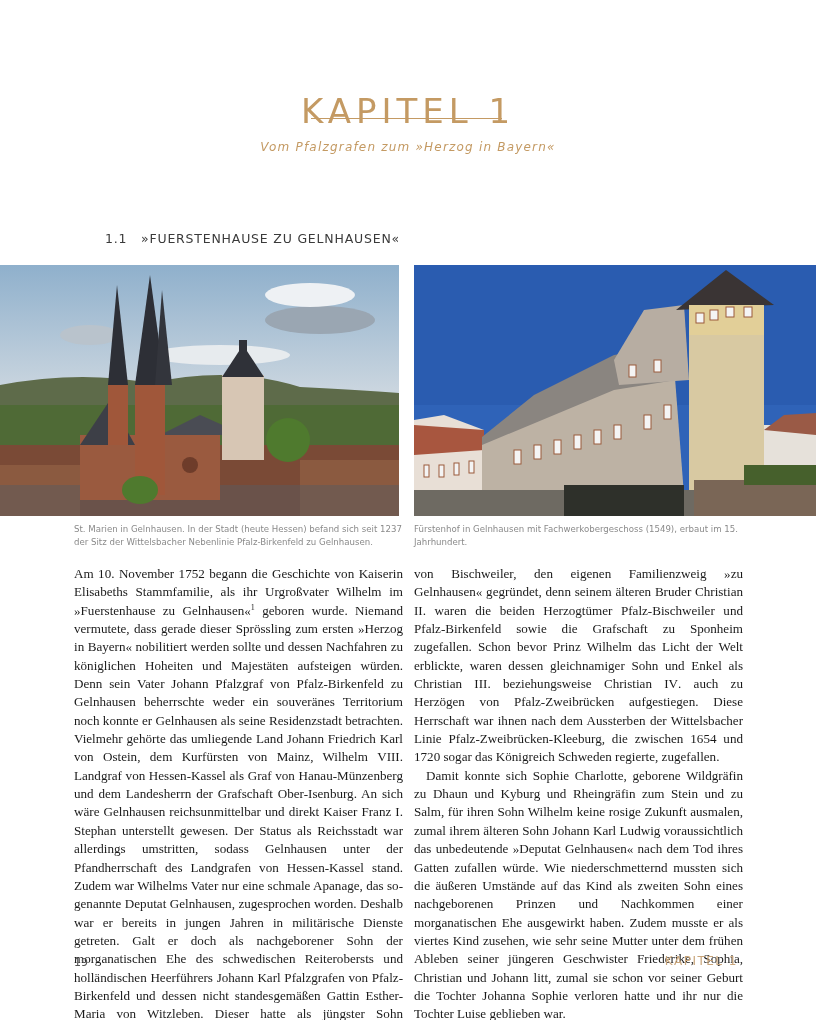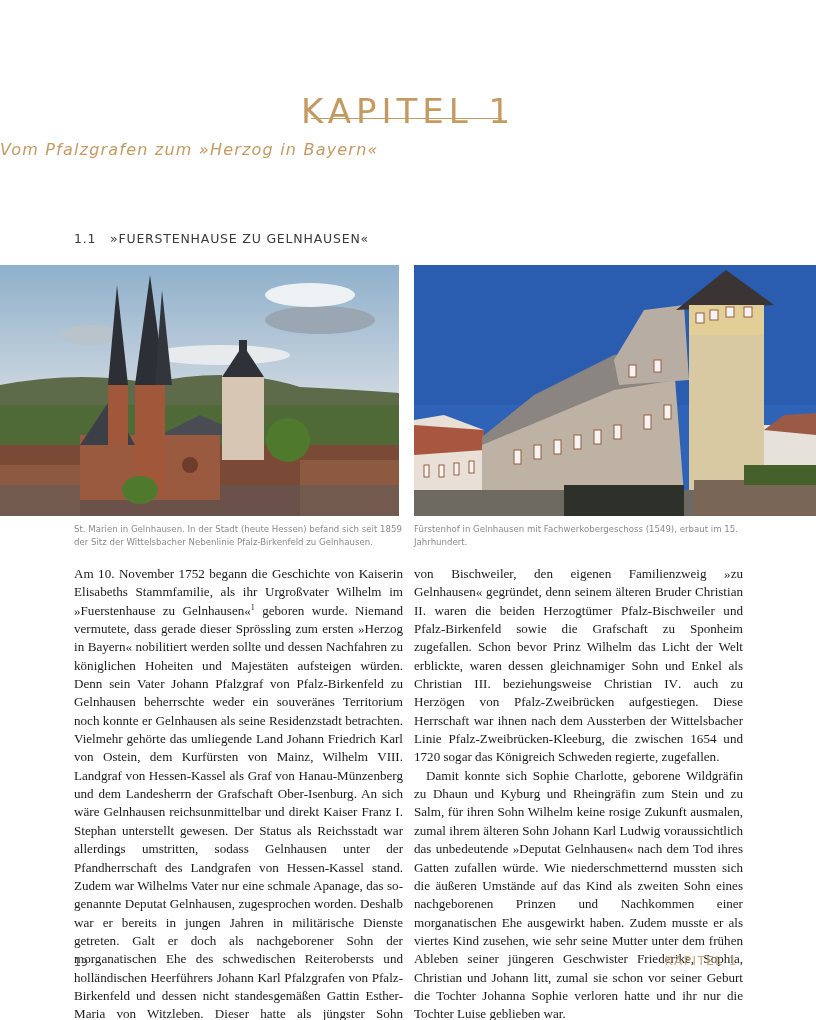--- a/index.html
+++ b/index.html
@@ -6,29 +6,29 @@
   body { width:816px; height:1020px; position:relative; overflow:hidden; }
   .chapter-title {
     position:absolute; left:0; width:816px; top:68px; text-align:center;
     font-family:"DejaVu Sans", sans-serif; font-size:34px; letter-spacing:5px;
     color:#c49a63; font-weight:400;
   }
   .chapter-rule {
     position:absolute; left:311px; top:118px; width:191px; height:1px; background:#c49a63;
   }
   .chapter-subtitle {
-    position:absolute; left:0; width:816px; top:140px; 
-    font-family:"DejaVu Sans", sans-serif; font-style:italic; font-size:16px;
+    position:absolute; left:0; width:816px; top:140px; text-align:center;
+    font-family:"DejaVu Sans", sans-serif; font-style:italic; font-size:12px;
     letter-spacing:1.2px; color:#c49a63;
   }
   .section-heading {
     position:absolute; left:74px; top:231px;
     font-family:"DejaVu Sans", sans-serif; font-size:12.5px; letter-spacing:0.8px; color:#3a3a3a;
   }
-  .section-heading .num { display:inline-block; width:36px; }
+  .section-heading .num { display:inline-block; width:36px;margin-left:31px; }
   .photo { position:absolute; top:265px; height:251px; overflow:hidden; }
   .photo-left { left:0; width:399px; }
   .photo-right { left:414px; width:402px; }
   .photo svg { display:block; width:100%; height:100%; }
   .caption {
     position:absolute; top:523px; font-family:"DejaVu Sans", sans-serif;
     font-size:8.6px; line-height:13px; color:#8a8a8a;
   }
   .caption-left { left:74px; width:330px; }
   .caption-right { left:414px; width:340px; }
@@ -147,21 +147,21 @@
       <rect x="350" y="160" width="52" height="60" fill="#e6e1da"></rect>
       <polygon points="350,165 370,150 402,148 402,170" fill="#9a5a46"></polygon>
 
       <rect x="0" y="225" width="402" height="26" fill="#6e6a62"></rect>
       <rect x="150" y="220" width="120" height="31" fill="#2e302a"></rect>
       <rect x="280" y="215" width="122" height="36" fill="#7a6656"></rect>
       <rect x="330" y="200" width="72" height="20" fill="#46602c"></rect>
     </svg>
   </div>
 
-  <div class="caption caption-left">St. Marien in Gelnhausen. In der Stadt (heute Hessen) befand sich seit 1859 der Sitz der Wittelsbacher Nebenlinie Pfalz-Birkenfeld zu Gelnhausen.</div>
+  <div class="caption caption-left">St. Marien in Gelnhausen. In der Stadt (heute Hessen) befand sich seit 1237 der Sitz der Wittelsbacher Nebenlinie Pfalz-Birkenfeld zu Gelnhausen.</div>
   <div class="caption caption-right">Fürstenhof in Gelnhausen mit Fachwerkobergeschoss (1549), erbaut im 15. Jahrhundert.</div>
 
   <div class="column col-left">
     <p><span>Am 10. November 1752 begann die Geschichte von Kaiserin Eli­sabeths Stammfamilie, als ihr Urgroßvater Wilhelm im »Fuers­tenhause zu Gelnhausen«</span><sup class="fn">1</sup><span> geboren wurde. Niemand vermutete, dass gerade dieser Sprössling zum ersten »Herzog in Bayern« nobilitiert werden sollte und dessen Nachfahren zu königlichen Hoheiten und Majestäten aufsteigen würden. Denn sein Vater Jo­hann Pfalzgraf von Pfalz-Birkenfeld zu Gelnhausen beherrschte weder ein souveränes Territorium noch konnte er Gelnhausen als seine Residenzstadt betrachten. Vielmehr gehörte das umlie­gende Land Johann Friedrich Karl von Ostein, dem Kurfürsten von Mainz, Wilhelm </span><span class="sc">VIII</span><span>. Landgraf von Hessen-Kassel als Graf von Hanau-Münzenberg und dem Landesherrn der Grafschaft Ober-Isenburg. An sich wäre Gelnhausen reichsunmittelbar und direkt Kaiser Franz </span><span class="sc">I</span><span>. Stephan unterstellt gewesen. Der Status als Reichsstadt war allerdings umstritten, sodass Gelnhausen unter der Pfandherrschaft des Landgrafen von Hessen-Kassel stand. Zudem war Wilhelms Vater nur eine schmale Apanage, das so­genannte Deputat Gelnhausen, zugesprochen worden. Deshalb war er bereits in jungen Jahren in militärische Dienste getreten. Galt er doch als nachgeborener Sohn der morganatischen Ehe des schwedischen Reiterobersts und holländischen Heerführers Johann Karl Pfalzgrafen von Pfalz-Birkenfeld und dessen nicht standesgemäßen Gattin Esther-Maria von Witzleben. Dieser hat­te als jüngster Sohn Christians </span></p>
   </div>
 
   <div class="column col-right">
     <p><span>von Bischweiler, den eigenen Familienzweig »zu Gelnhausen« ge­gründet, denn seinem älteren Bruder Christian </span><span class="sc">II</span><span>. waren die bei­den Herzogtümer Pfalz-Bischweiler und Pfalz-Birkenfeld sowie die Grafschaft zu Sponheim zugefallen. Schon bevor Prinz Wil­helm das Licht der Welt erblickte, waren dessen gleichnamiger Sohn und Enkel als Christian </span><span class="sc">III</span><span>. beziehungsweise Christian </span><span class="sc">IV</span><span>. auch zu Herzögen von Pfalz-Zweibrücken aufgestiegen. Diese Herrschaft war ihnen nach dem Aussterben der Wittelsbacher Linie Pfalz-Zweibrücken-Kleeburg, die zwischen 1654 und 1720 sogar das Königreich Schweden regierte, zugefallen.</span></p>
     <p class="indent">Damit konnte sich Sophie Charlotte, geborene Wildgräfin zu Dhaun und Kyburg und Rheingräfin zum Stein und zu Salm, für ihren Sohn Wilhelm keine rosige Zukunft ausmalen, zumal ihrem älteren Sohn Johann Karl Ludwig voraussichtlich das un­bedeutende »Deputat Gelnhausen« nach dem Tod ihres Gatten zufallen würde. Wie niederschmetternd mussten sich die äuße­ren Umstände auf das Kind als zweiten Sohn eines nachgebore­nen Prinzen und Nachkommen einer morganatischen Ehe aus­gewirkt haben. Zudem musste er als viertes Kind zusehen, wie sehr seine Mutter unter dem frühen Ableben seiner jüngeren Geschwister Friederike, Sophia, Christian und Johann litt, zumal sie schon vor seiner Geburt die Tochter Johanna Sophie verloren hatte und ihr nur die Tochter Luise geblieben war.</p>
 

